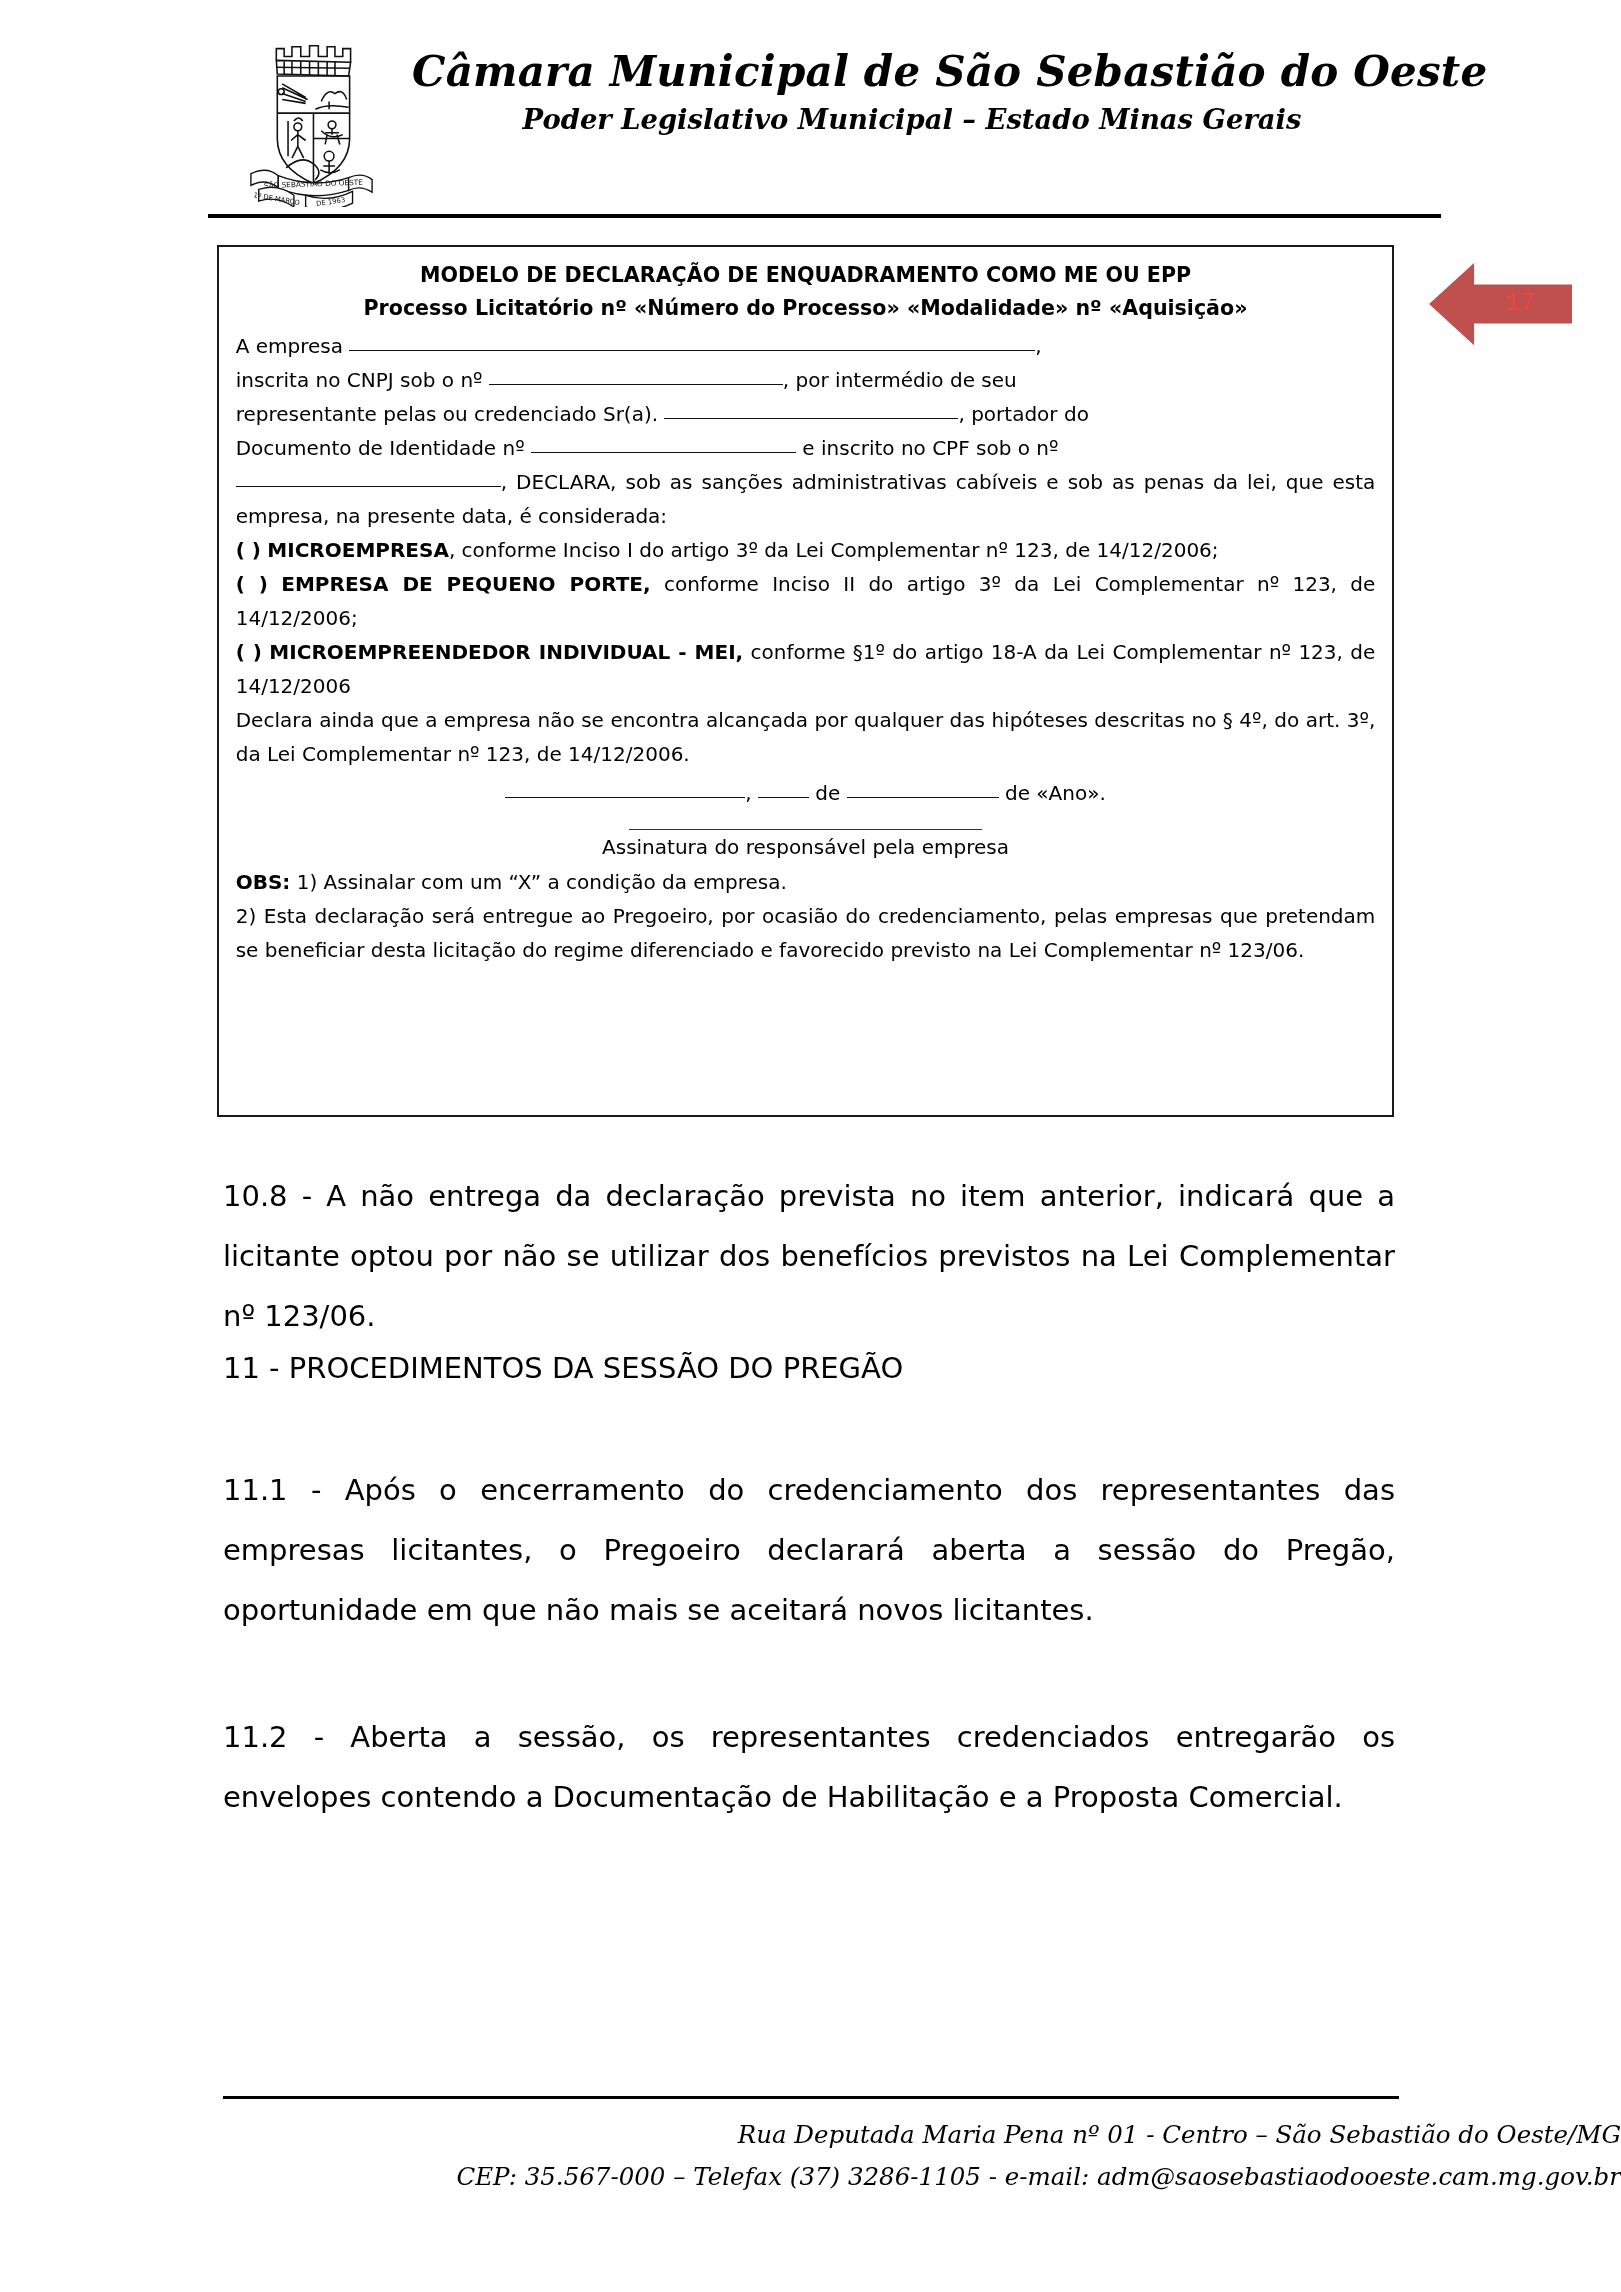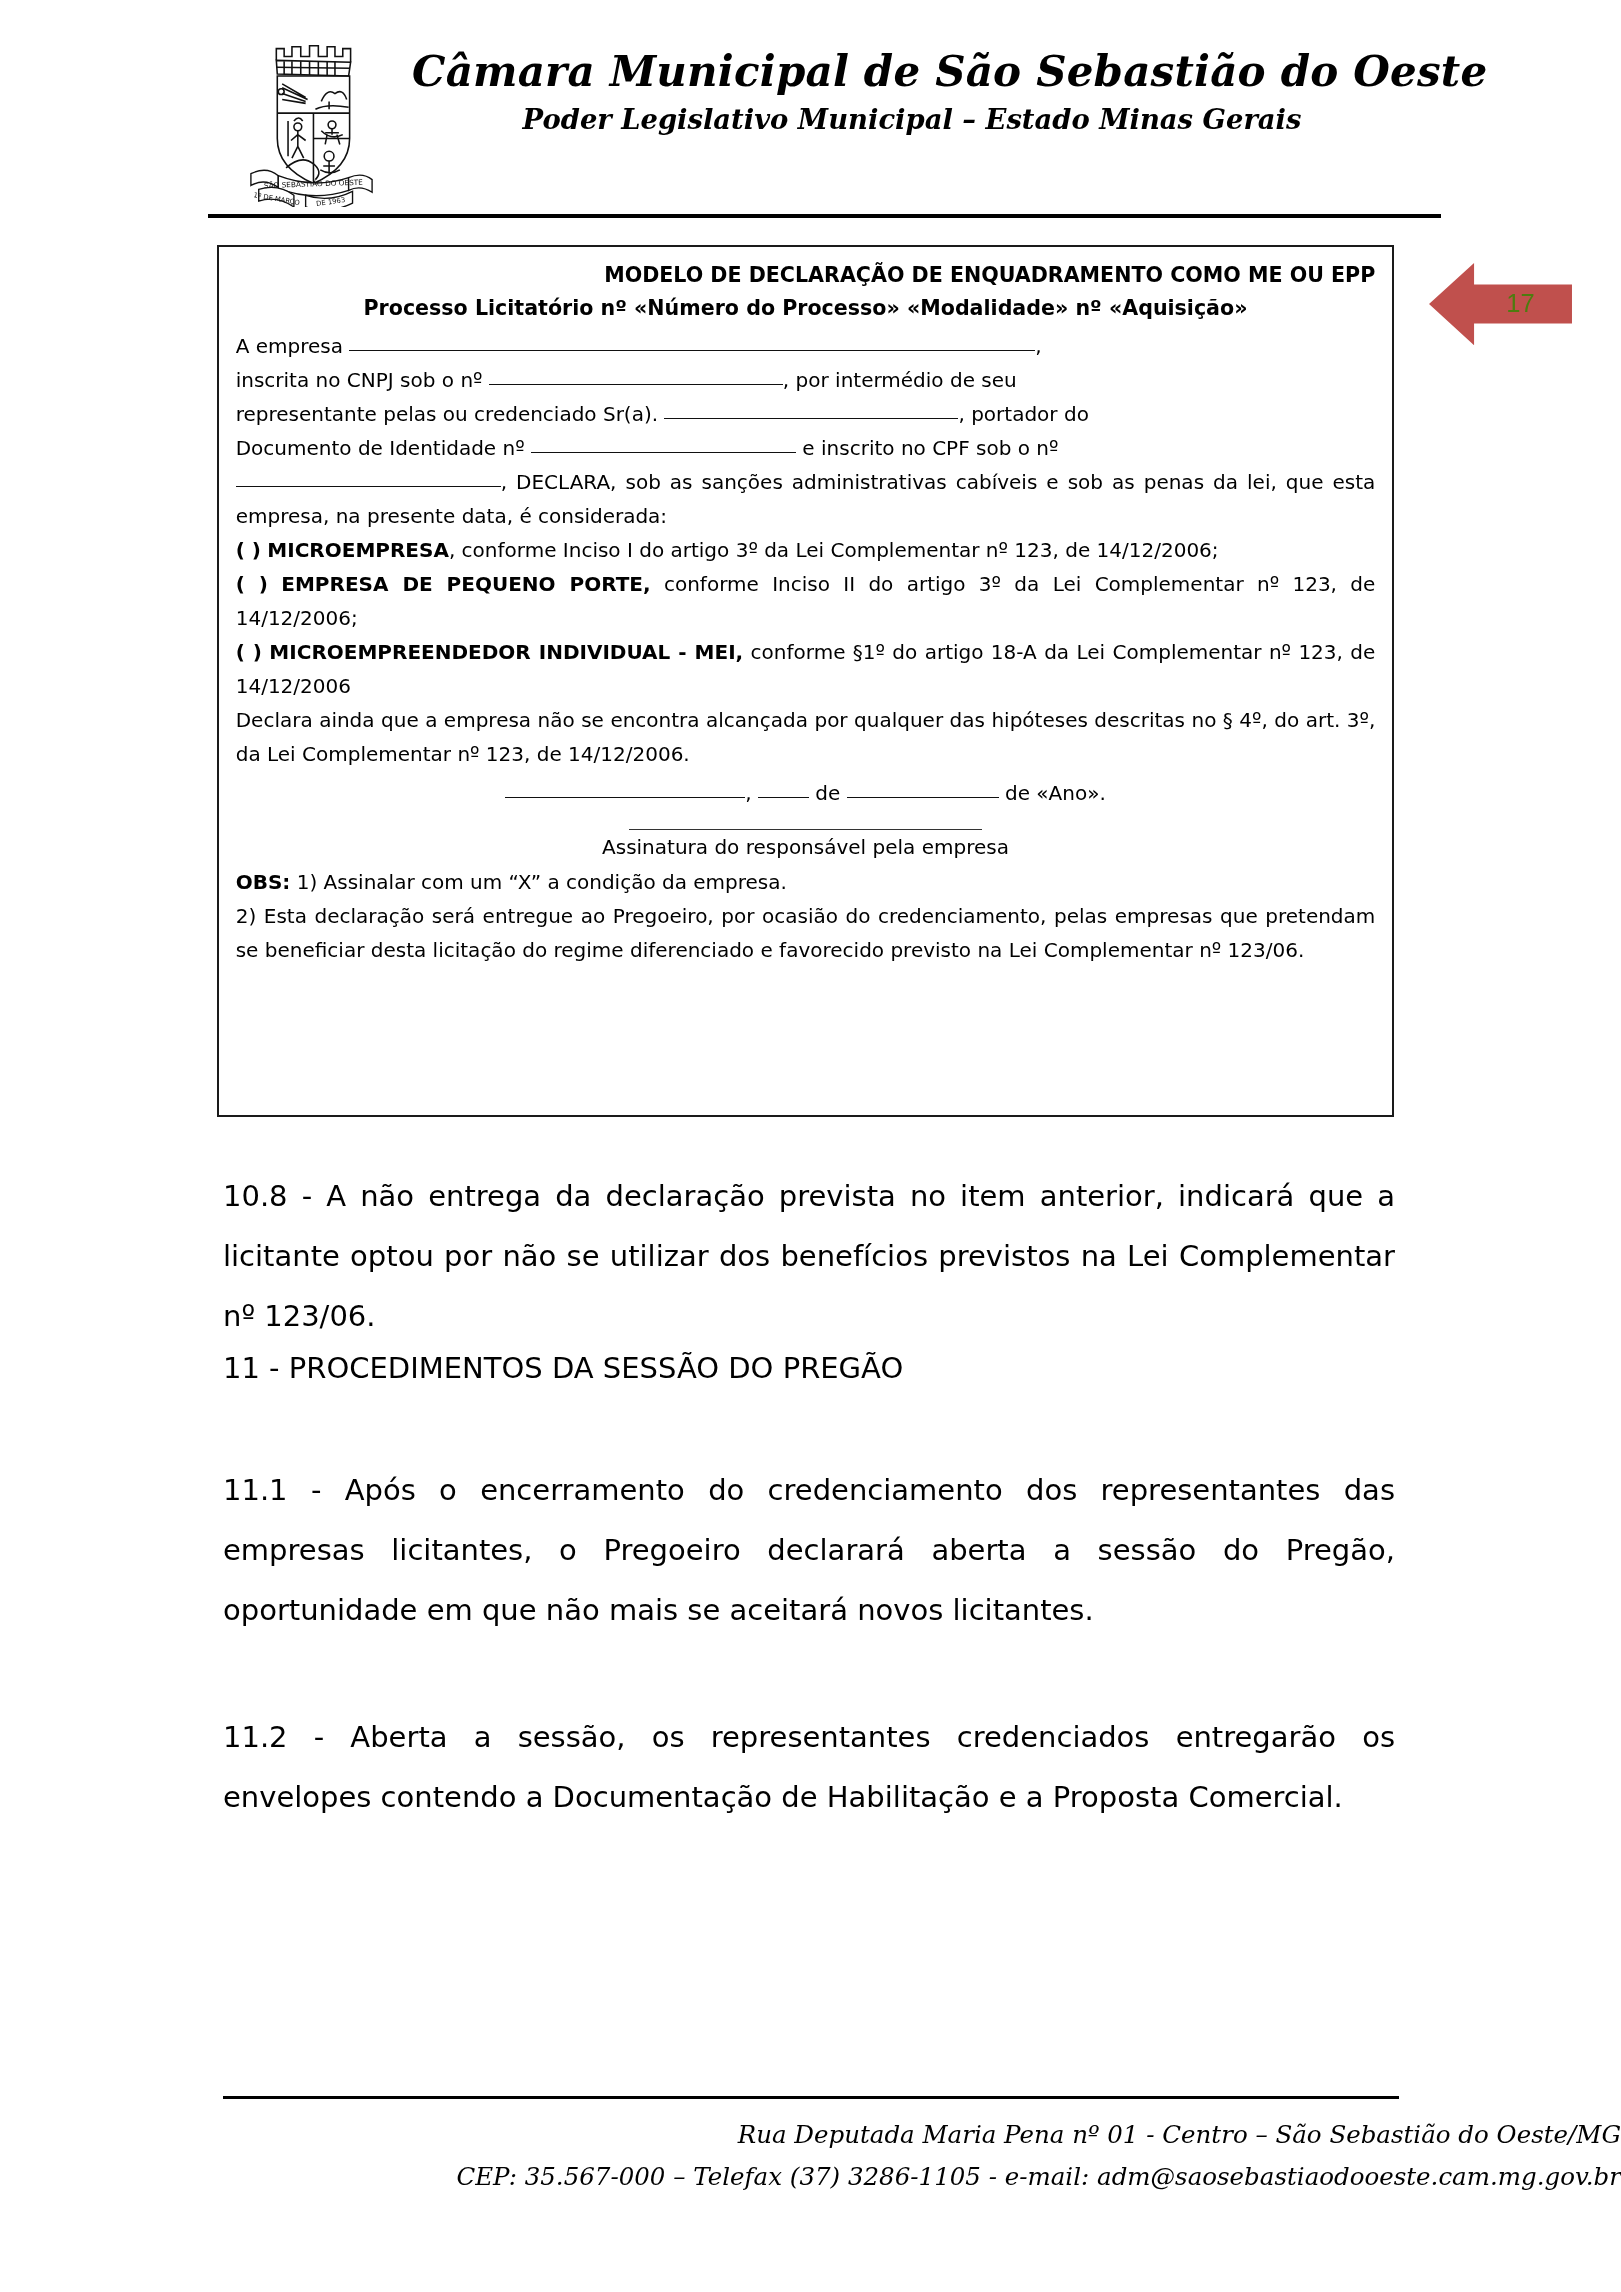--- a/index.html
+++ b/index.html
@@ -64,38 +64,38 @@
     left: 1429px; top: 257px;
     width: 143px; height: 94px;
   }
   .page-marker .num {
     position: absolute;
     left: 57px; top: 0;
     width: 69px; height: 94px;
     display: flex;
     align-items: center;
     justify-content: center;
-    color: #4d7c0f;
-    font-family: Liberation Sans, sans-serif;
+    color: #ef4444;
+    font-family: Liberation Mono, monospace;
     font-size: 25.5px;
     line-height: 1;
   }
 
   
   .decl-box {
     position: absolute;
     left: 217px; top: 245px;
     width: 1177px; height: 872px;
     border: 2px solid #1a1a1a;
     padding: 13.7px 16.7px 7.8px 16.7px;
     font-size: 20px;
     line-height: 34px;
   }
   .decl-title {
-    text-align: right;
+    text-align: center;
     font-weight: 700;
     font-size: 20.6px;
     line-height: 29px;
     margin: 0 0 2px 0;
   }
   .decl-sub {
     text-align: center;
     font-weight: 700;
     font-size: 20.6px;
     line-height: 33px;

